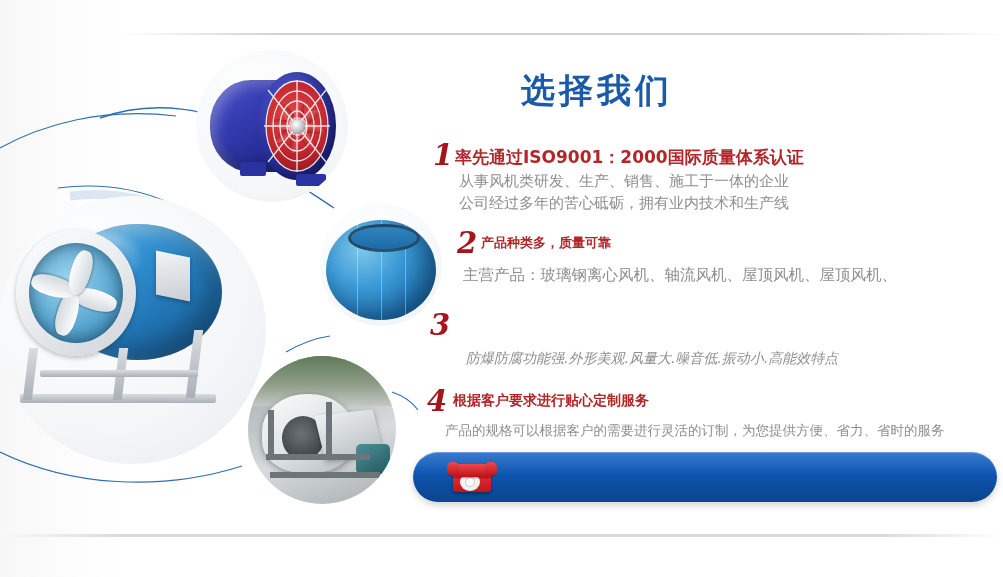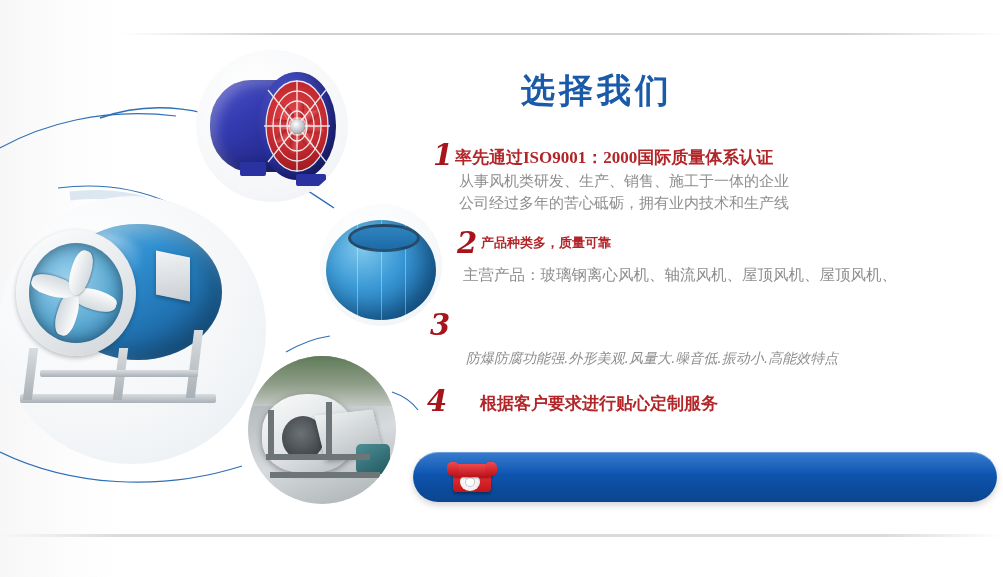--- a/index.html
+++ b/index.html
@@ -105,21 +105,21 @@
   
   .title{position:absolute;left:521px;top:68px;
       color:#1a5aa8;font-size:34px;font-weight:bold;letter-spacing:4px;
       font-family:"DejaVu Serif","Liberation Serif",serif;
       text-shadow:0 1px 0 rgba(255,255,255,.8);}
 
   .item{position:absolute;}
   .num{position:absolute;left:0;top:0;
       font-family:"DejaVu Serif","Liberation Serif",serif;
       font-style:italic;font-weight:bold;color:#a5151b;}
-  .head{position:absolute;color:#b2262a;font-weight:bold;white-space:nowrap;font-family:Liberation Serif, serif;}
+  .head{position:absolute;color:#b2262a;font-weight:bold;white-space:nowrap;}
   .desc{position:absolute;color:#8e8e8e;white-space:nowrap;}
 
   
   .bar{position:absolute;left:413px;top:452px;width:584px;height:50px;border-radius:25px;
       background:linear-gradient(180deg,#1463c4 0%,#0e57b4 38%,#0c4c9e 70%,#0b4590 100%);
       box-shadow:0 3px 7px rgba(0,0,0,.18), inset 0 1px 0 rgba(255,255,255,.28);}
   .bar .sheen{position:absolute;left:0;top:0;right:0;height:46%;border-radius:25px 25px 14px 14px;
       background:linear-gradient(180deg,rgba(255,255,255,.16),rgba(255,255,255,0));}
   .phone{position:absolute;left:36px;top:6px;width:46px;height:38px;}
   .ph-body{position:absolute;left:4px;top:12px;width:38px;height:22px;border-radius:6px 6px 4px 4px;
@@ -244,21 +244,22 @@
     <div class="desc" style="left:6px;top:37px;font-size:15.5px;">主营产品：玻璃钢离心风机、轴流风机、屋顶风机、屋顶风机、</div>
   </div>
 
   <div class="item" style="left:430px;top:310px;width:500px;height:70px;">
     <div class="num" style="font-size:29px;left:0;top:-2px;">3</div>
     <div class="desc" style="left:36px;top:40px;font-size:14px;font-style:italic;">防爆防腐功能强.外形美观.风量大.噪音低.振动小.高能效特点</div>
   </div>
 
   <div class="item" style="left:427px;top:386px;width:570px;height:60px;">
     <div class="num" style="font-size:29px;left:0;top:-2px;">4</div>
-    <div class="head" style="left:26px;top:6px;font-size:17px;margin-left:27px;">根据客户要求进行贴心定制服务</div>
+    <div class="head" style="left:26px;top:6px;font-size:14px;">根据客户要求进行贴心定制服务</div>
+    <div class="desc" style="left:18px;top:36px;font-size:13.5px;">产品的规格可以根据客户的需要进行灵活的订制，为您提供方便、省力、省时的服务</div>
   </div>
 
   <div class="bar">
     <div class="sheen"></div>
     <div class="phone">
       <div class="ph-body"></div>
       <div class="ph-dial"></div>
       <div class="ph-handset"></div>
     </div>
     <div class="bar-text" style="left:110px;top:8px;"></div>

